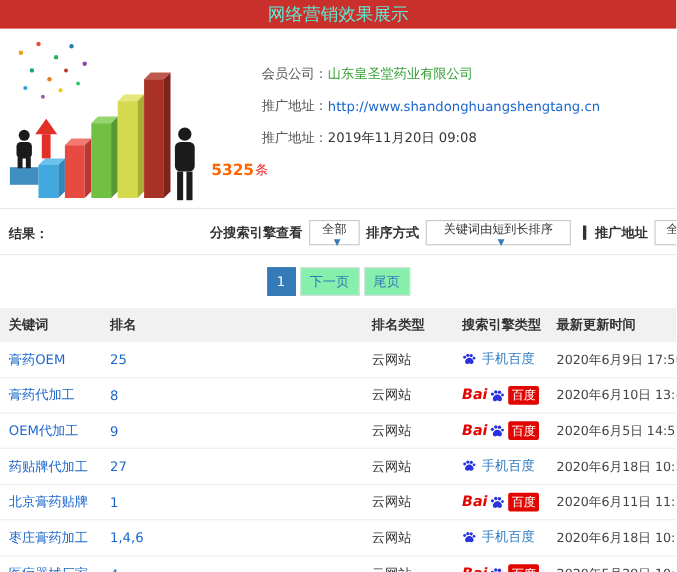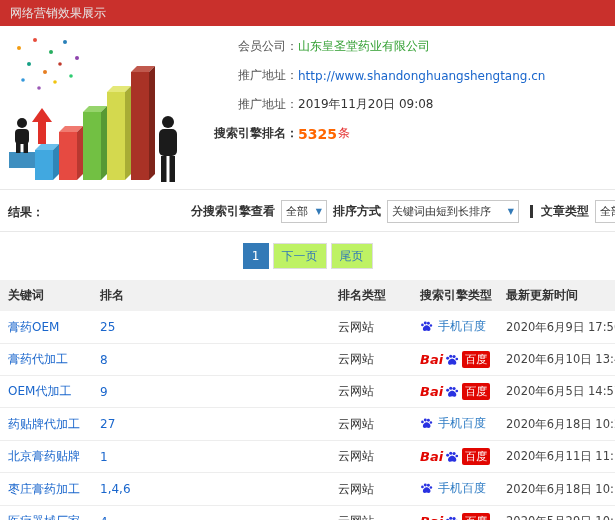--- a/index.html
+++ b/index.html
@@ -1,47 +1,47 @@
 <!DOCTYPE html>
 <html style="--header-red: #c9302c; --link-green: #2f9e2f; --link-blue: #1a66cc; --count-orange: #ff6600; --unit-red: #e53333; --accent-blue: #337ab7; --baidu-red: #e10601; --baidu-blue: #2932e1; --mobile-blue: #2f7cc4;"><head>
 <meta charset="utf-8">
 <style>
   * { margin:0; padding:0; box-sizing:border-box; }
   html,body { width:615px; height:520px; overflow:hidden; background:#fff;
     font-family:"DejaVu Sans","Liberation Sans",sans-serif; font-size:12px; color:#333; }
 
   .topbar { height:26px; line-height:26px; background:var(--header-red,#c9302c);
-    color:#e5e5e5; padding:0 10px; font-size:12px; }
+    color:#5eead4; padding:0 10px; font-size:16px;text-align:center; }
 
   .info-section { position:relative; height:164px; border-bottom:1px solid #e8e8e8; }
   .illustration { position:absolute; left:5px; top:4px; }
-  .info-rows { margin-left:192px; padding-top:6px; }
+  .info-rows { margin-left:192px; padding-top:27px; }
   .info-row { display:flex; align-items:center; height:29px; white-space:nowrap; }
   .info-label { width:106px; text-align:right; color:#555; }
   .info-label.bold { font-weight:bold; color:#333; }
   .company-link { color:var(--link-green,#2f9e2f); text-decoration:none; cursor:pointer; }
   .url-link { color:var(--link-blue,#1a66cc); text-decoration:none; cursor:pointer; }
   .plain-value { color:#333; }
   .rank-count { color:var(--count-orange,#ff6600); font-weight:bold; font-size:14px; }
   .rank-unit { color:var(--unit-red,#e53333); margin-left:1px; }
 
   .filter-bar { position:relative; height:42px; border-bottom:1px solid #e8e8e8; overflow:hidden; }
   .result-label { position:absolute; left:8px; top:14px; font-weight:bold; }
   .filters { position:absolute; left:188px; top:0; height:42px; display:flex; align-items:center; white-space:nowrap; }
   .f-label { font-weight:bold; margin:0 3px; }
   .select { display:inline-flex; align-items:center; justify-content:space-between;
     border:1px solid #c8c8c8; background:#fff; height:23px; padding:0 4px;
-    font-size:11px; cursor:pointer; margin:0 3px; }
+    font-size:11px; cursor:pointer; margin:0 3px;flex-direction:column; }
   .select .caret { color:var(--accent-blue,#337ab7); font-size:8px; margin-left:5px; }
   .sel-engine { width:46px; } .sel-sort { width:132px; } .sel-type { width:44px; }
   .v-divider { width:3px; height:13px; background:#333; margin:0 5px 0 8px; }
 
   .pagination { display:flex; justify-content:center; align-items:center; gap:4px; padding:11px 0; }
   .page { min-width:26px; height:26px; line-height:24px; text-align:center; padding:0 8px;
-    border:1px solid #ddd; background:#bef264; color:var(--accent-blue,#337ab7); cursor:pointer; }
+    border:1px solid #ddd; background:#86efac; color:var(--accent-blue,#337ab7); cursor:pointer; }
   .page.active { background:var(--accent-blue,#337ab7); border-color:var(--accent-blue,#337ab7); color:#fff; }
 
   table { width:615px; border-collapse:collapse; table-layout:fixed; }
   thead th { background:#f1f1f1; font-weight:bold; text-align:left; padding:7px 8px;
     font-size:12px; color:#333; white-space:nowrap; }
   tbody td { padding:7px 8px; border-bottom:1px solid #ededed; white-space:nowrap;
     overflow:hidden; font-size:12px; }
   .kw-link { color:var(--link-blue,#1a66cc); text-decoration:none; cursor:pointer; }
   .rank { color:var(--link-blue,#1a66cc);margin-left:20px; }
   .rank-type { color:#333; }
@@ -120,42 +120,41 @@
     </div>
     <div class="info-row">
       <span class="info-label">推广地址：</span>
       <a class="url-link">http://www.shandonghuangshengtang.cn</a>
     </div>
     <div class="info-row">
       <span class="info-label">推广地址：</span>
       <span class="plain-value">2019年11月20日 09:08</span>
     </div>
     <div class="info-row">
-      <span class="info-label bold">搜索引擎排名：</span>
       <span class="rank-count">5325</span>
       <span class="rank-unit">条</span>
     </div>
   </div>
 </div>
 
 <div class="filter-bar">
   <span class="result-label">结果：</span>
   <div class="filters">
     <span class="f-label">分搜索引擎查看</span>
     <span class="select sel-engine">
       <span>全部</span>
       <span class="caret">▼</span>
     </span>
     <span class="f-label">排序方式</span>
     <span class="select sel-sort">
       <span>关键词由短到长排序</span>
       <span class="caret">▼</span>
     </span>
     <span class="v-divider"></span>
-    <span class="f-label">文章类型</span>
+    <span class="f-label">推广地址</span>
     <span class="select sel-type">
       <span>全部</span>
       <span class="caret">▼</span>
     </span>
 
   </div>
 </div>
 
 <div class="pagination">
   <span class="page active">1</span>

